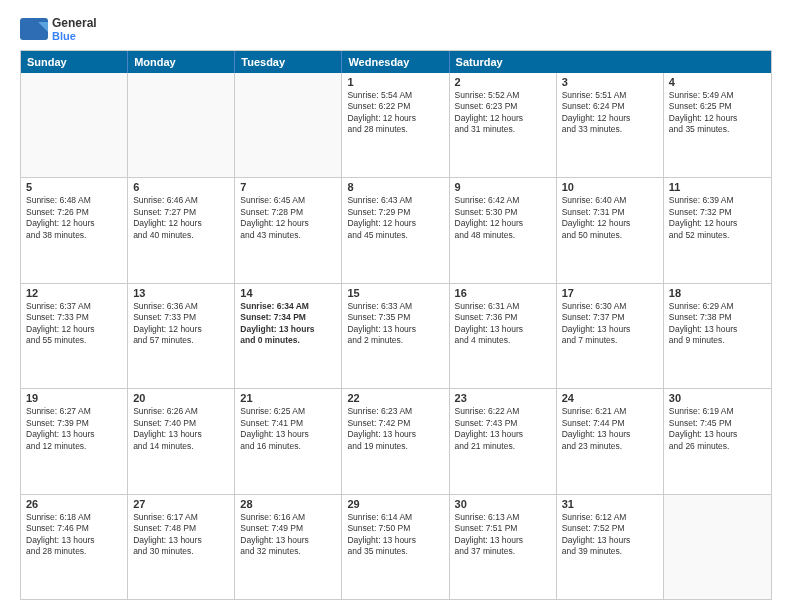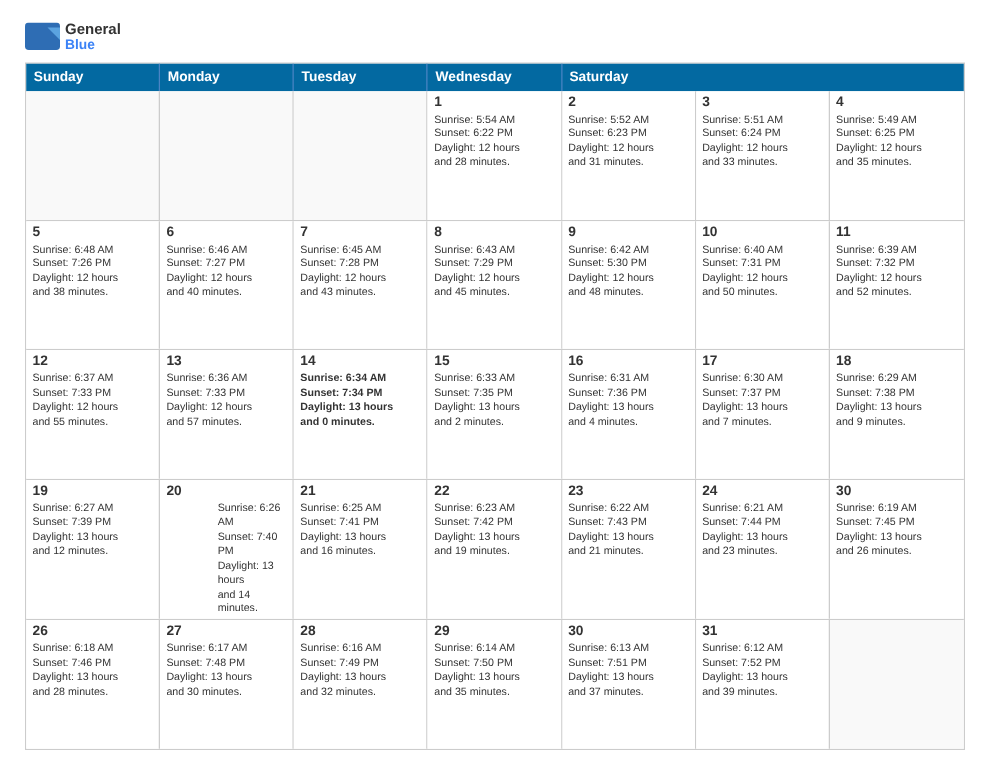--- a/index.html
+++ b/index.html
@@ -267,21 +267,21 @@
         <div class="cal-row">
           <div class="cal-cell">
             <span class="day-num">19</span>
             <div class="cell-text" style="white-space: pre-line;">Sunrise: 6:27 AM
 Sunset: 7:39 PM
 Daylight: 13 hours
 and 12 minutes.</div>
           </div>
           <div class="cal-cell">
             <span class="day-num">20</span>
-            <div class="cell-text" style="white-space: pre-line; margin-left: 41px;">Sunrise: 6:26 AM
+            <div class="cell-text" style="white-space: pre-line;">Sunrise: 6:26 AM
 Sunset: 7:40 PM
 Daylight: 13 hours
 and 14 minutes.</div>
           </div>
           <div class="cal-cell">
             <span class="day-num">21</span>
             <div class="cell-text" style="white-space: pre-line;">Sunrise: 6:25 AM
 Sunset: 7:41 PM
 Daylight: 13 hours
 and 16 minutes.</div>

